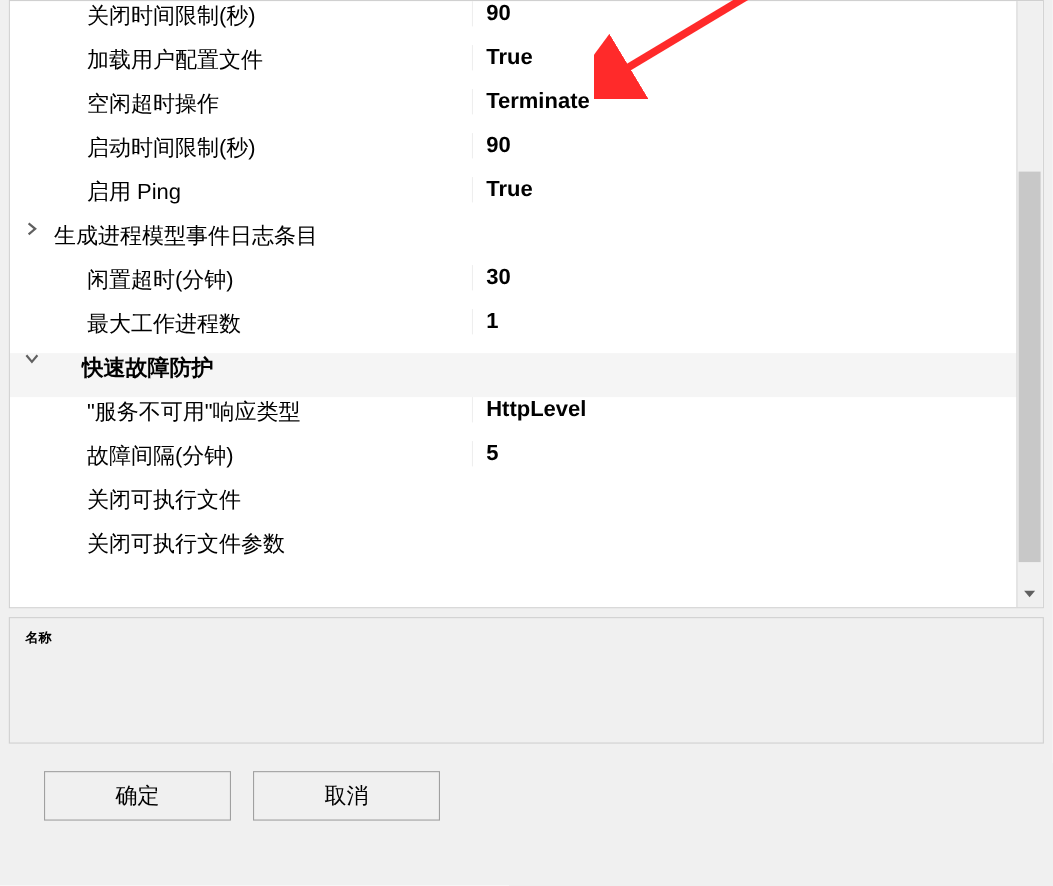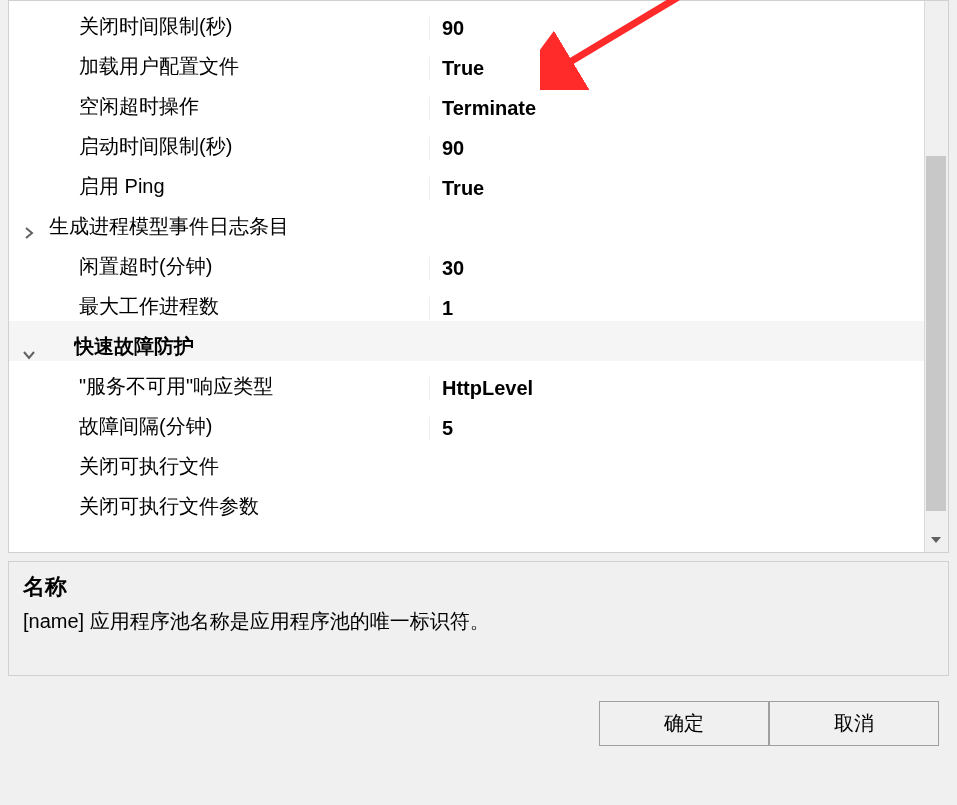--- a/index.html
+++ b/index.html
@@ -25,21 +25,21 @@
       overflow: hidden;
       position: relative;
     }
     .grid-content {
       height: 100%;
       overflow: hidden;
     }
     .row {
       display: flex;
       height: 40px;
-      align-items: flex-end;
+      align-items: flex-start;
       border-bottom: 1px solid transparent;
     }
     .row.category {
       background: #f5f5f5;
       font-weight: bold;
       gap: 25px;
     }
     .expand-col {
       width: 40px;
       display: flex;
@@ -101,30 +101,30 @@
     }
     .help-panel {
       background: #f0f0f0;
       border: 1px solid #d0d0d0;
       margin: 8px 8px 0 8px;
       padding: 10px 14px;
       height: 115px;
     }
     .help-title {
       font-weight: bold;
-      font-size: 22px;
+      font-size: 12px;
       margin-bottom: 6px;
     }
     .help-desc {
       font-size: 20px;
       color: #000;
     }
     .button-bar {
       display: flex;
-      justify-content: flex-end;
+      gap: 20px;
       padding: 25px 18px 0 0;
       margin-left: 40px;
     }
     .btn {
       width: 170px;
       height: 45px;
       background: #f0f0f0;
       border: 1px solid #a0a0a0;
       font-size: 20px;
       font-family: inherit;
@@ -235,20 +235,19 @@
       <div class="scrollbar-arrow down">
         <svg width="12" height="8">
             <polygon points="1,1 11,1 6,7" fill="#606060"></polygon>
           </svg>
       </div>
     </div>
   </div>
 
   <div class="help-panel">
     <div class="help-title">名称</div>
-    <div class="help-desc">[name] 应用程序池名称是应用程序池的唯一标识符。</div>
   </div>
 
   <div class="button-bar">
     <button class="btn">确定</button>
     <button class="btn">取消</button>
   </div>
 </div>
 
 </body></html>

